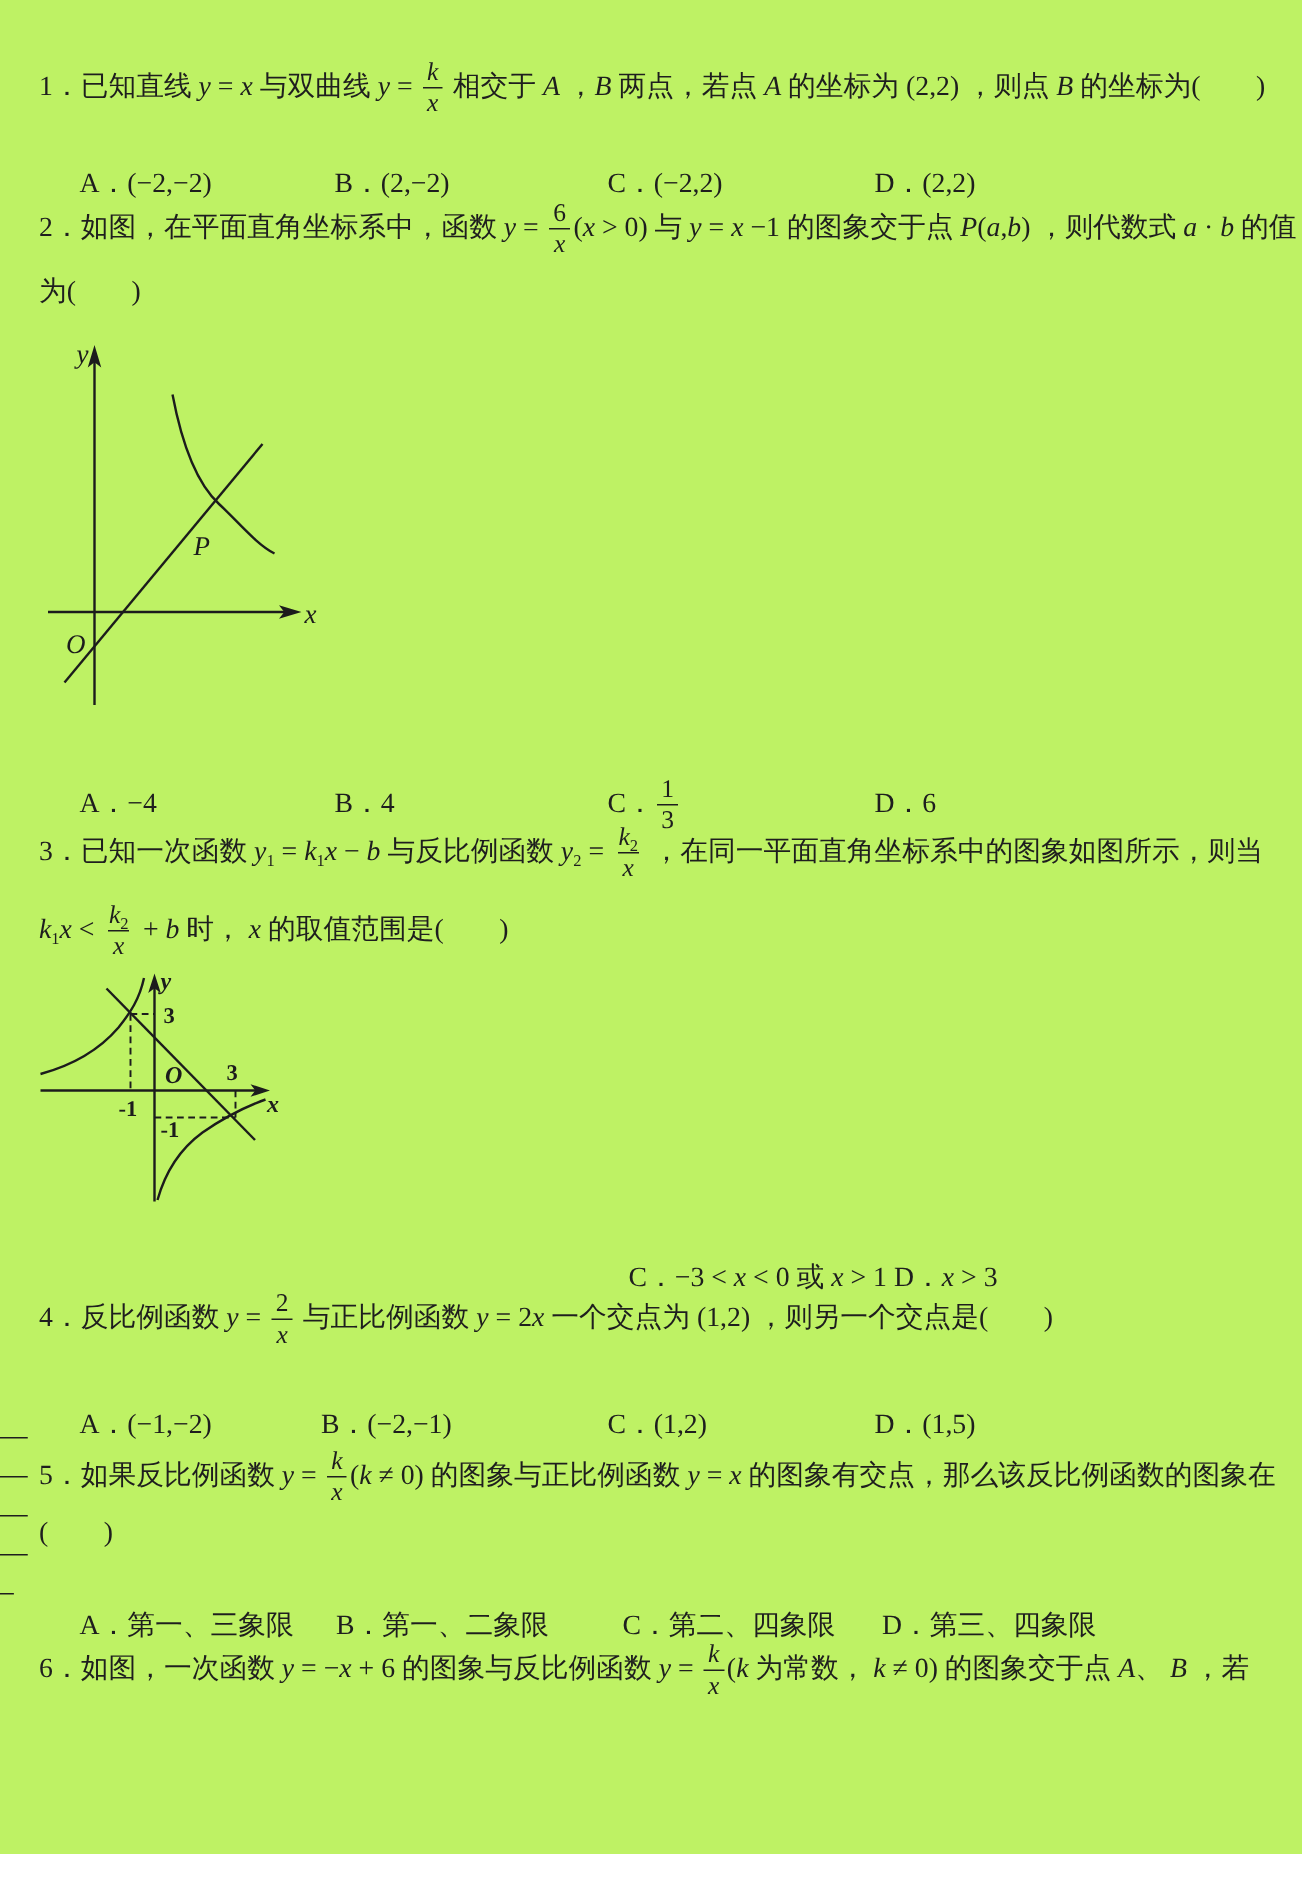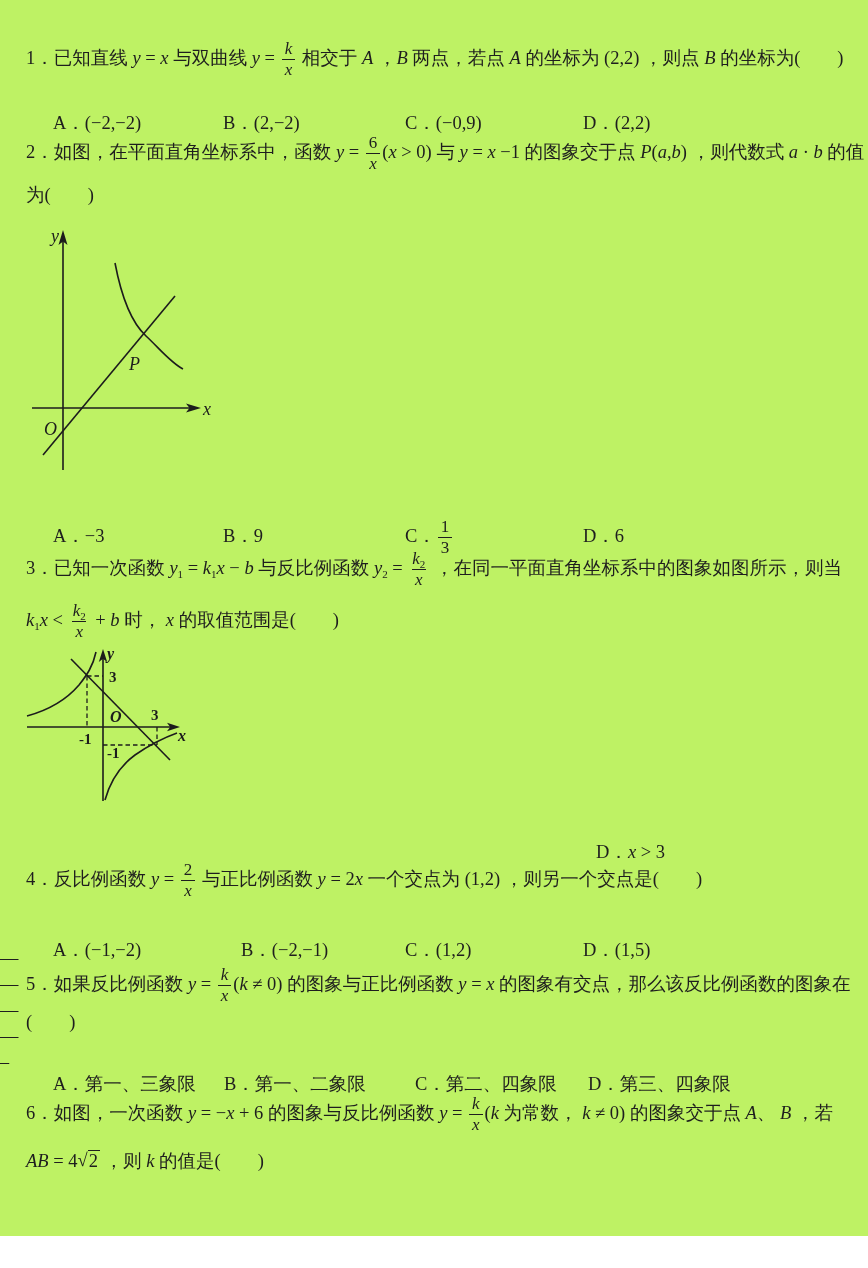--- a/index.html
+++ b/index.html
@@ -36,21 +36,21 @@
 </style>
 </head>
 <body>
 
 <div class="page">
 
   <div class="tl tl44" style="top:36px;"><span class="cn">1．已知直线 </span><span class="it">y</span><span class="rm"> = </span><span class="it">x</span><span class="cn"> 与双曲线 </span><span class="it">y</span><span class="rm"> = </span><span class="frac"><span class="num"><span class="it">k</span></span><span class="den"><span class="it">x</span></span></span><span class="cn"> 相交于 </span><span class="it">A</span><span class="cn"> ，</span><span class="it">B</span><span class="cn"> 两点，若点 </span><span class="it">A</span><span class="cn"> 的坐标为 </span><span class="rm">(2,2)</span><span class="cn"> ，则点 </span><span class="it">B</span><span class="cn"> 的坐标为(　　)</span></div>
   <div class="opts opts26" style="top:86px;">
     <span class="opt" style="left:53px;"><span class="rm">A．(−2,−2)</span></span>
     <span class="opt" style="left:223px;"><span class="rm">B．(2,−2)</span></span>
-    <span class="opt" style="left:405px;"><span class="rm">C．(−0,9)</span></span>
+    <span class="opt" style="left:405px;"><span class="rm">C．(−2,2)</span></span>
     <span class="opt" style="left:583px;"><span class="rm">D．(2,2)</span></span>
   </div>
 
   <div class="tl tl44" style="top:130px;"><span class="cn">2．如图，在平面直角坐标系中，函数 </span><span class="it">y</span><span class="rm"> = </span><span class="frac"><span class="num"><span class="rm">6</span></span><span class="den"><span class="it">x</span></span></span><span class="rm">(</span><span class="it">x</span><span class="rm"> &gt; 0)</span><span class="cn"> 与 </span><span class="it">y</span><span class="rm"> = </span><span class="it">x</span><span class="rm"> −1</span><span class="cn"> 的图象交于点 </span><span class="it">P</span><span class="rm">(</span><span class="it">a</span><span class="rm">,</span><span class="it">b</span><span class="rm">)</span><span class="cn"> ，则代数式 </span><span class="it">a</span><span class="rm"> · </span><span class="it">b</span><span class="cn"> 的值</span></div>
   <div class="tl" style="top:182px;"><span class="cn">为(　　)</span></div>
 
   <svg class="graph" style="left:28px;top:226px;" width="190" height="255" viewBox="0 0 190 255">
 
     <line x1="35" y1="244" x2="35" y2="12" stroke-width="1.6"></line>
     <polygon points="35,4 30.5,19 35,15.5 39.5,19" fill="#1c1c1c" stroke="none"></polygon>
@@ -62,22 +62,22 @@
 
     <path d="M 87,37 C 94,74 104,97 118,110 C 131,122 143,137 155,143" stroke-width="1.6"></path>
 
     <text class="g1-letter" x="23" y="16">y</text>
     <text class="g1-letter" x="175" y="189">x</text>
     <text class="g1-letter" x="16" y="209">O</text>
     <text class="g1-letter" x="101" y="144">P</text>
   </svg>
 
   <div class="opts opts44" style="top:490px;">
-    <span class="opt" style="left:53px;"><span class="rm">A．−3</span></span>
-    <span class="opt" style="left:223px;"><span class="rm">B．9</span></span>
+    <span class="opt" style="left:53px;"><span class="rm">A．−4</span></span>
+    <span class="opt" style="left:223px;"><span class="rm">B．4</span></span>
     <span class="opt" style="left:405px;"><span class="rm">C．</span><span class="frac"><span class="num"><span class="rm">1</span></span><span class="den"><span class="rm">3</span></span></span></span>
     <span class="opt" style="left:583px;"><span class="rm">D．6</span></span>
   </div>
 
   <div class="tl tl44" style="top:546px;"><span class="cn">3．已知一次函数 </span><span class="it">y</span><sub>1</sub><span class="rm"> = </span><span class="it">k</span><sub>1</sub><span class="it">x</span><span class="rm"> − </span><span class="it">b</span><span class="cn"> 与反比例函数 </span><span class="it">y</span><sub>2</sub><span class="rm"> = </span><span class="frac"><span class="num"><span class="it">k</span><sub>2</sub></span><span class="den"><span class="it">x</span></span></span><span class="cn"> ，在同一平面直角坐标系中的图象如图所示，则当</span></div>
   <div class="tl tl44" style="top:598px;"><span class="it">k</span><sub>1</sub><span class="it">x</span><span class="rm"> &lt; </span><span class="frac"><span class="num"><span class="it">k</span><sub>2</sub></span><span class="den"><span class="it">x</span></span></span><span class="rm"> + </span><span class="it">b</span><span class="cn"> 时， </span><span class="it">x</span><span class="cn"> 的取值范围是(　　)</span></div>
 
   <svg class="graph" style="left:25px;top:645px;" width="175" height="165" viewBox="0 0 175 165">
 
     <line x1="78" y1="156" x2="78" y2="11" stroke-width="1.6"></line>
@@ -99,40 +99,40 @@
     <text class="g2-letter" x="82" y="14">y</text>
     <text class="g2-letter" x="153" y="96">x</text>
     <text class="g2-letter" x="85" y="77">O</text>
     <text class="g2-tick" x="84" y="37">3</text>
     <text class="g2-tick" x="54" y="99">-1</text>
     <text class="g2-tick" x="126" y="75">3</text>
     <text class="g2-tick" x="82" y="113">-1</text>
   </svg>
 
   <div class="opts opts26" style="top:815px;">
+    <span class="opt" style="left:419px;"><span class="rm">C．</span><span class="rm">−3 &lt; </span><span class="it">x</span><span class="rm"> &lt; 0 </span><span class="cn">或</span><span class="rm"> </span><span class="it">x</span><span class="rm"> &gt; 1</span></span>
     <span class="opt" style="left:596px;"><span class="rm">D．</span><span class="it">x</span><span class="rm"> &gt; 3</span></span>
   </div>
 
   <div class="tl tl44" style="top:857px;"><span class="cn">4．反比例函数 </span><span class="it">y</span><span class="rm"> = </span><span class="frac"><span class="num"><span class="rm">2</span></span><span class="den"><span class="it">x</span></span></span><span class="cn"> 与正比例函数 </span><span class="it">y</span><span class="rm"> = 2</span><span class="it">x</span><span class="cn"> 一个交点为 </span><span class="rm">(1,2)</span><span class="cn"> ，则另一个交点是(　　)</span></div>
   <div class="opts opts26" style="top:913px;text-decoration:underline;">
     <span class="opt" style="left:53px;"><span class="rm">A．(−1,−2)</span></span>
-    <span class="opt" style="left:241px;text-align:center;"><span class="rm">B．(−2,−1)</span></span>
+    <span class="opt" style="left:214px;text-align:center;"><span class="rm">B．(−2,−1)</span></span>
     <span class="opt" style="left:405px;"><span class="rm">C．(1,2)</span></span>
     <span class="opt" style="left:583px;"><span class="rm">D．(1,5)</span></span>
   </div>
 
   <div class="tl tl44" style="top:962px;"><span class="cn">5．如果反比例函数 </span><span class="it">y</span><span class="rm"> = </span><span class="frac"><span class="num"><span class="it">k</span></span><span class="den"><span class="it">x</span></span></span><span class="rm">(</span><span class="it">k</span><span class="rm"> ≠ 0)</span><span class="cn"> 的图象与正比例函数 </span><span class="it">y</span><span class="rm"> = </span><span class="it">x</span><span class="cn"> 的图象有交点，那么该反比例函数的图象在</span></div>
   <div class="tl" style="top:1009px;"><span class="cn">(　　)</span></div>
   <div class="opts opts26" style="top:1047px;">
     <span class="opt" style="left:53px;"><span class="cn">A．第一、三象限</span></span>
     <span class="opt" style="left:224px;"><span class="cn">B．第一、二象限</span></span>
     <span class="opt" style="left:415px;"><span class="cn">C．第二、四象限</span></span>
     <span class="opt" style="left:588px;"><span class="cn">D．第三、四象限</span></span>
   </div>
 
   <div class="tl tl44" style="top:1091px;"><span class="cn">6．如图，一次函数 </span><span class="it">y</span><span class="rm"> = −</span><span class="it">x</span><span class="rm"> + 6</span><span class="cn"> 的图象与反比例函数 </span><span class="it">y</span><span class="rm"> = </span><span class="frac"><span class="num"><span class="it">k</span></span><span class="den"><span class="it">x</span></span></span><span class="rm">(</span><span class="it">k</span><span class="cn"> 为常数， </span><span class="it">k</span><span class="rm"> ≠ 0)</span><span class="cn"> 的图象交于点 </span><span class="it">A</span><span class="cn">、 </span><span class="it">B</span><span class="cn"> ，若</span></div>
-  <div class="tl" style="top:1148px;"><span class="it">AB</span><span class="rm"> = 4</span><span class="rt"><span class="rt-sign">√</span><span class="rt-body">2</span></span><span class="cn"> ，则 </span><span class="it">k</span><span class="cn"> 的值是(　　)</span></div>
 
   <div class="footer-page">1</div>
   <div class="corner-mark" style="left:28px;top:1253px;"></div>
   <div class="corner-mark" style="left:838px;top:1253px;"></div>
 
 </div>
 
 </body></html>

